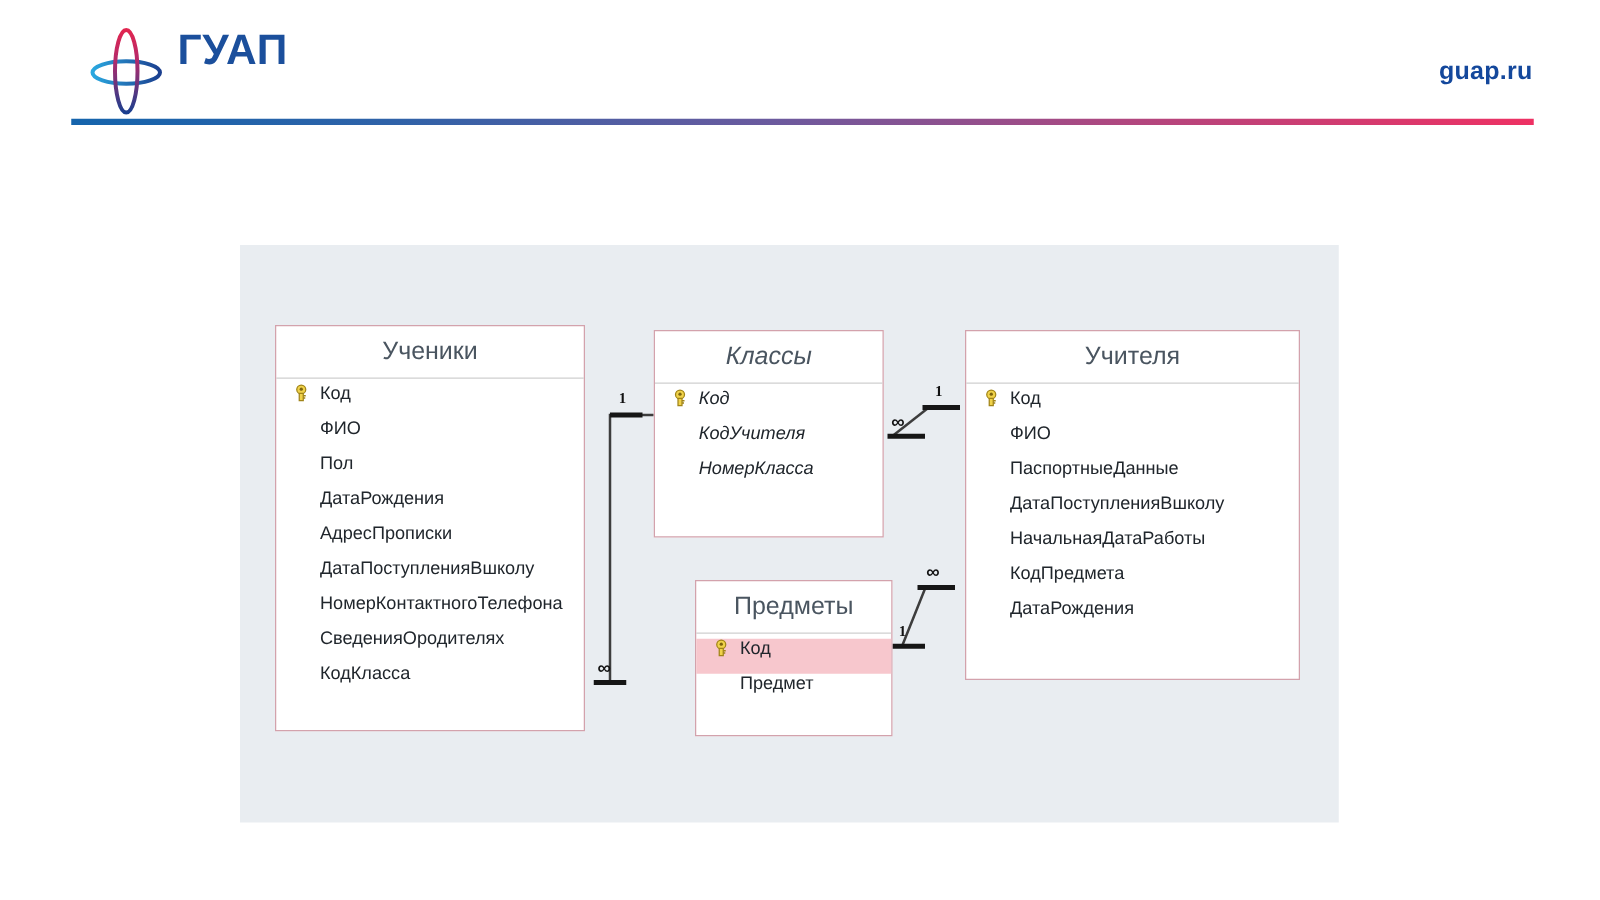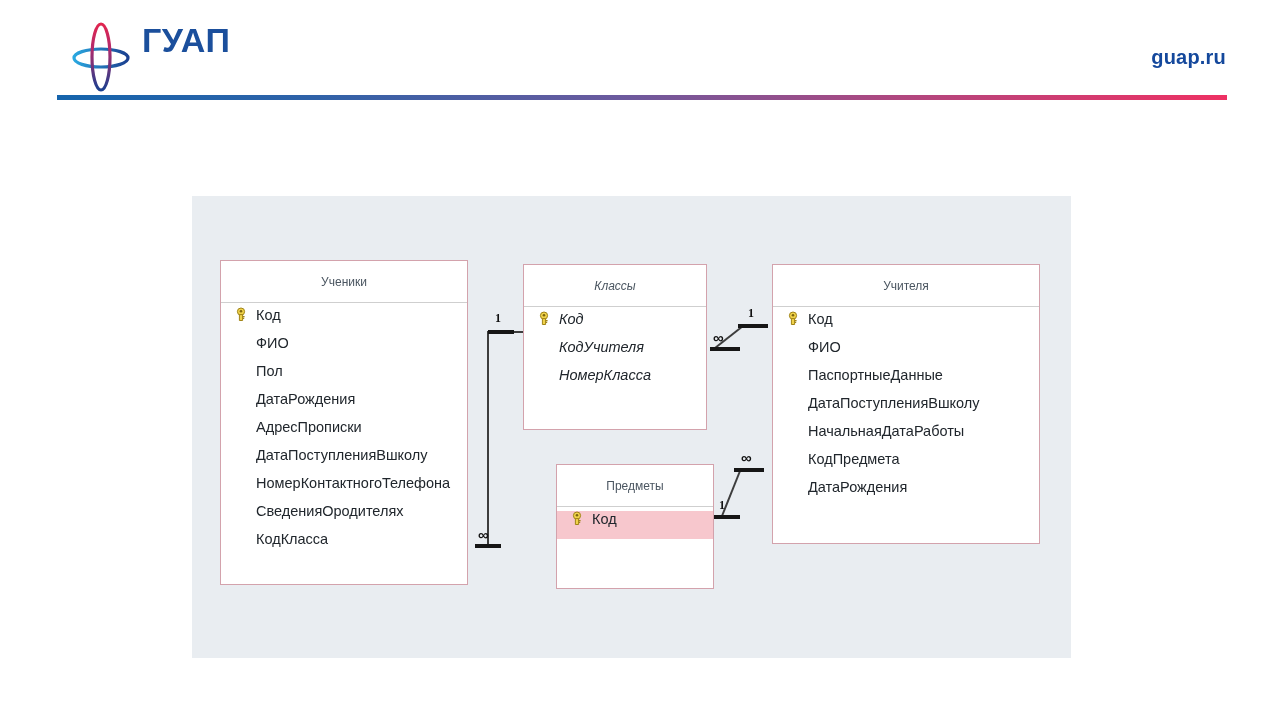--- a/index.html
+++ b/index.html
@@ -40,21 +40,21 @@
   }
 
   
   .tbl{
     position:absolute;background:#ffffff;
     border:1px solid #d3a2ac;
     box-sizing:border-box;
   }
   .tbl-title{
     height:100%;display:flex;align-items:center;justify-content:center;
-    color:#4a5560;font-size:12px;
+    color:#4a5560;font-size:20px;
   }
   .tbl-head{
     height:42px;border-bottom:1px solid #cfcfcf;box-sizing:border-box;
   }
   .tbl-body{padding:4px 0 0 0;}
   .fld{
     height:28px;display:flex;
     padding-left:12px;box-sizing:border-box;
     color:#20262c;font-size:14.5px;white-space:nowrap;
   }
@@ -266,16 +266,20 @@
     <div class="tbl-body">
       <div class="fld sel">
           <span class="key"><svg viewBox="0 0 16 16" width="16" height="16">
               <circle cx="8" cy="4.6" r="3.6" fill="#f0d24a" stroke="#a08418" stroke-width="1"></circle>
               <circle cx="8" cy="4.3" r="1.3" fill="#7d6510"></circle>
               <path d="M6.4 7.6 h3.2 v5.9 h-3.2 z" fill="#f0d24a" stroke="#a08418" stroke-width="1"></path>
               <path d="M9.6 9.6 h2.0 M9.6 11.4 h1.6" stroke="#a08418" stroke-width="1.2"></path>
             </svg></span>
           <span class="fld-label">Код</span>
         </div>
+      <div class="fld">
+          <span class="key-spacer"></span>
+          <span class="fld-label">Предмет</span>
+        </div>
     </div>
   </div>
 
 </div>
 
 </body></html>

